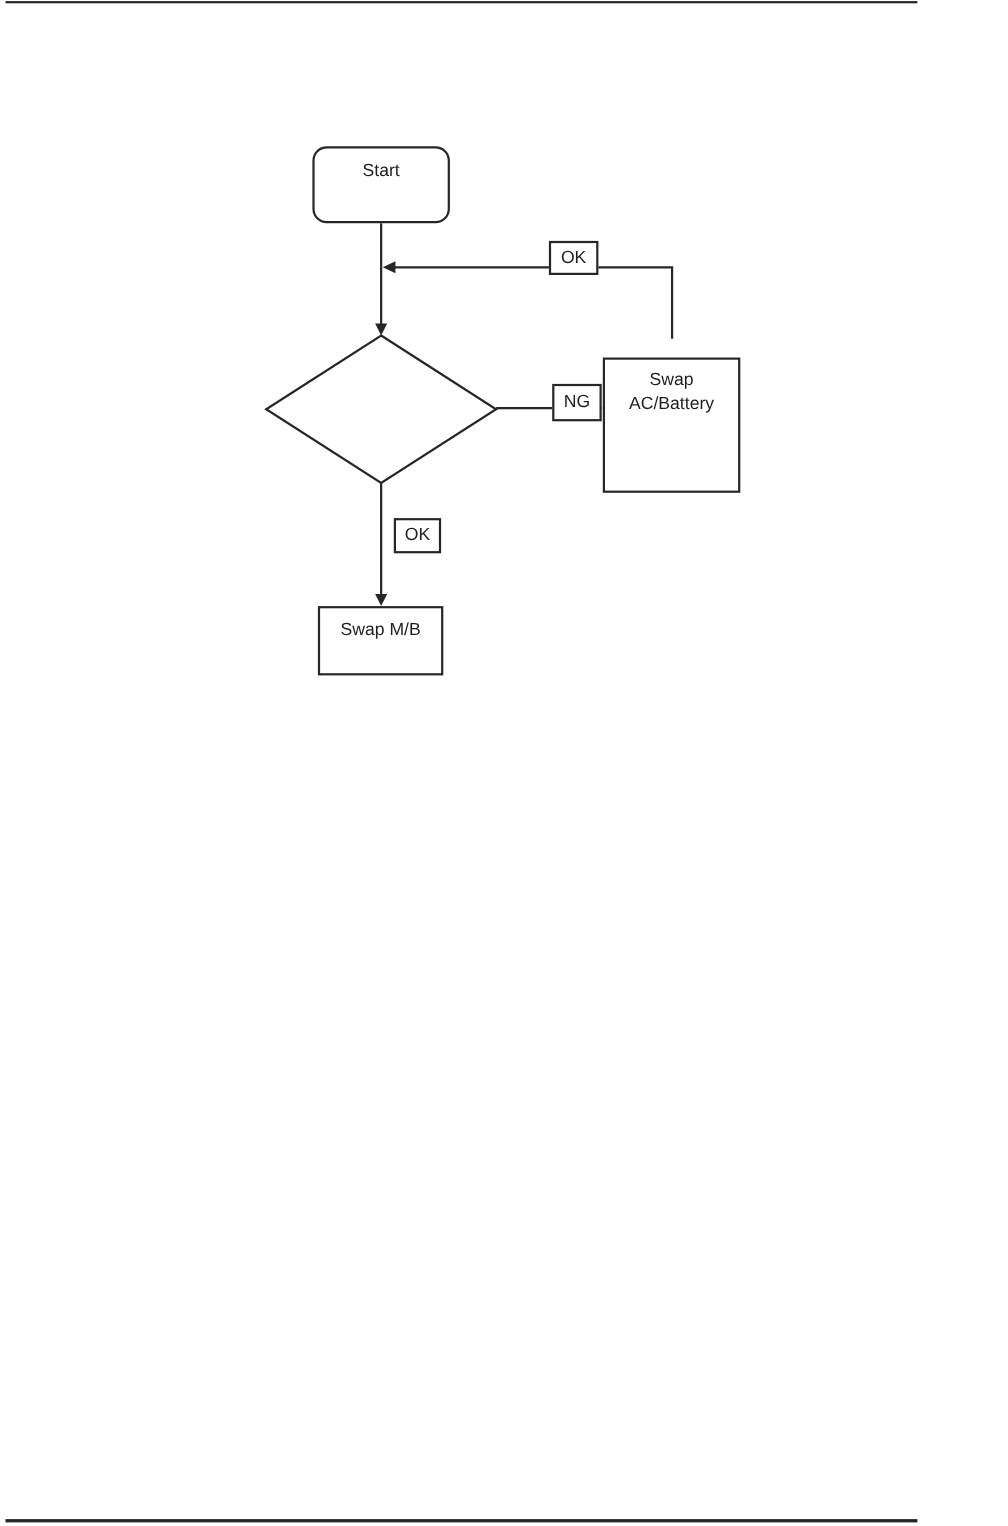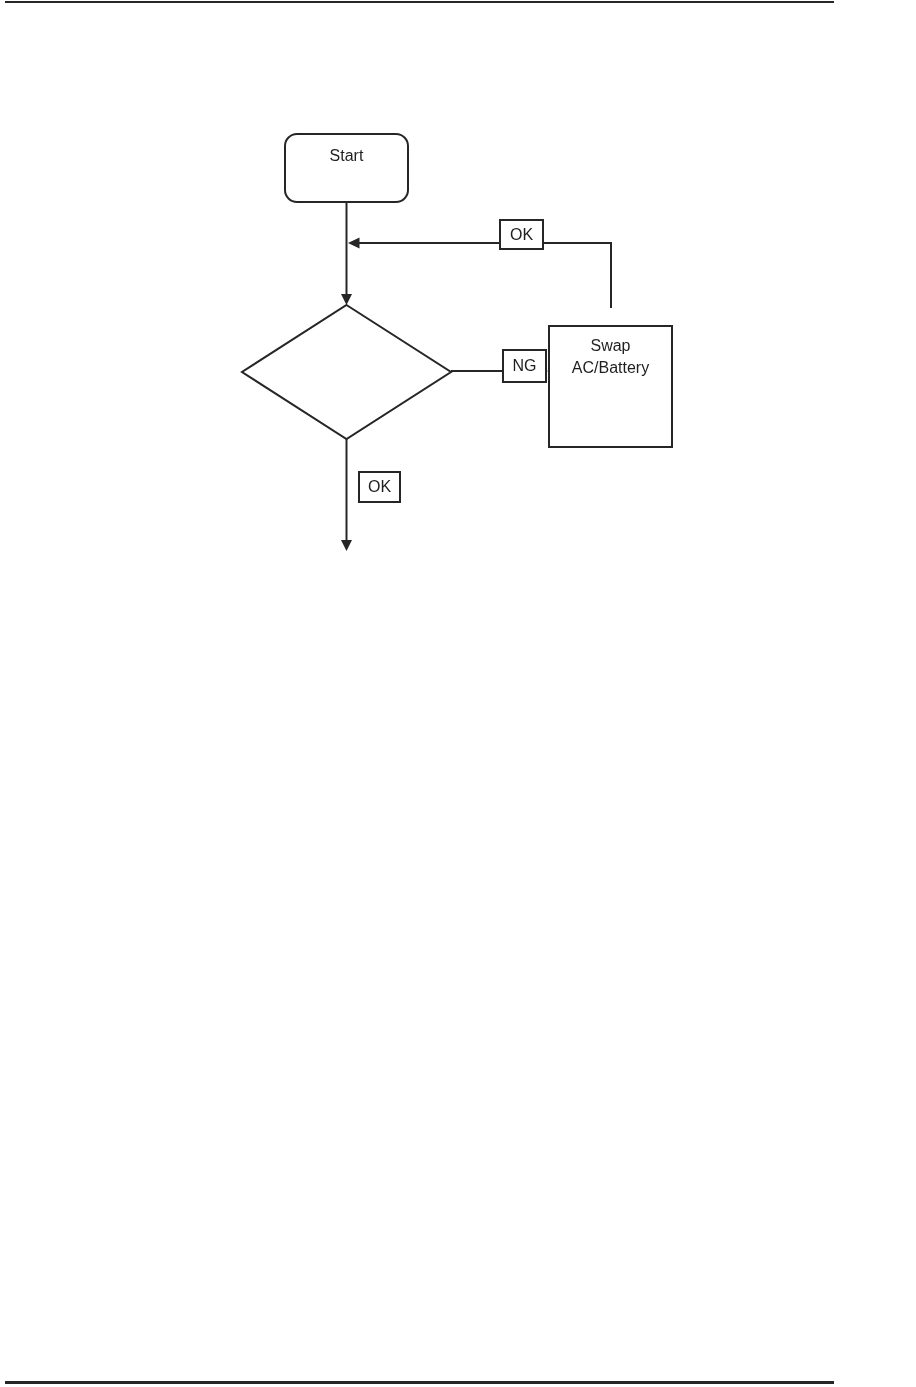--- a/index.html
+++ b/index.html
@@ -147,18 +147,21 @@
 
     <div class="node node-swap-ac">
       <span style="display:block">Swap</span>
       <span style="display:block">AC/Battery</span>
     </div>
 
     <div class="edge-label label-ok-bottom">
       <span>OK</span>
     </div>
 
+    <div class="node node-swap-mb">
+      <span>Swap M/B</span>
+    </div>
 
   </div>
 
   <div class="rule rule-bottom"></div>
 
 </div>
 
 </body></html>

